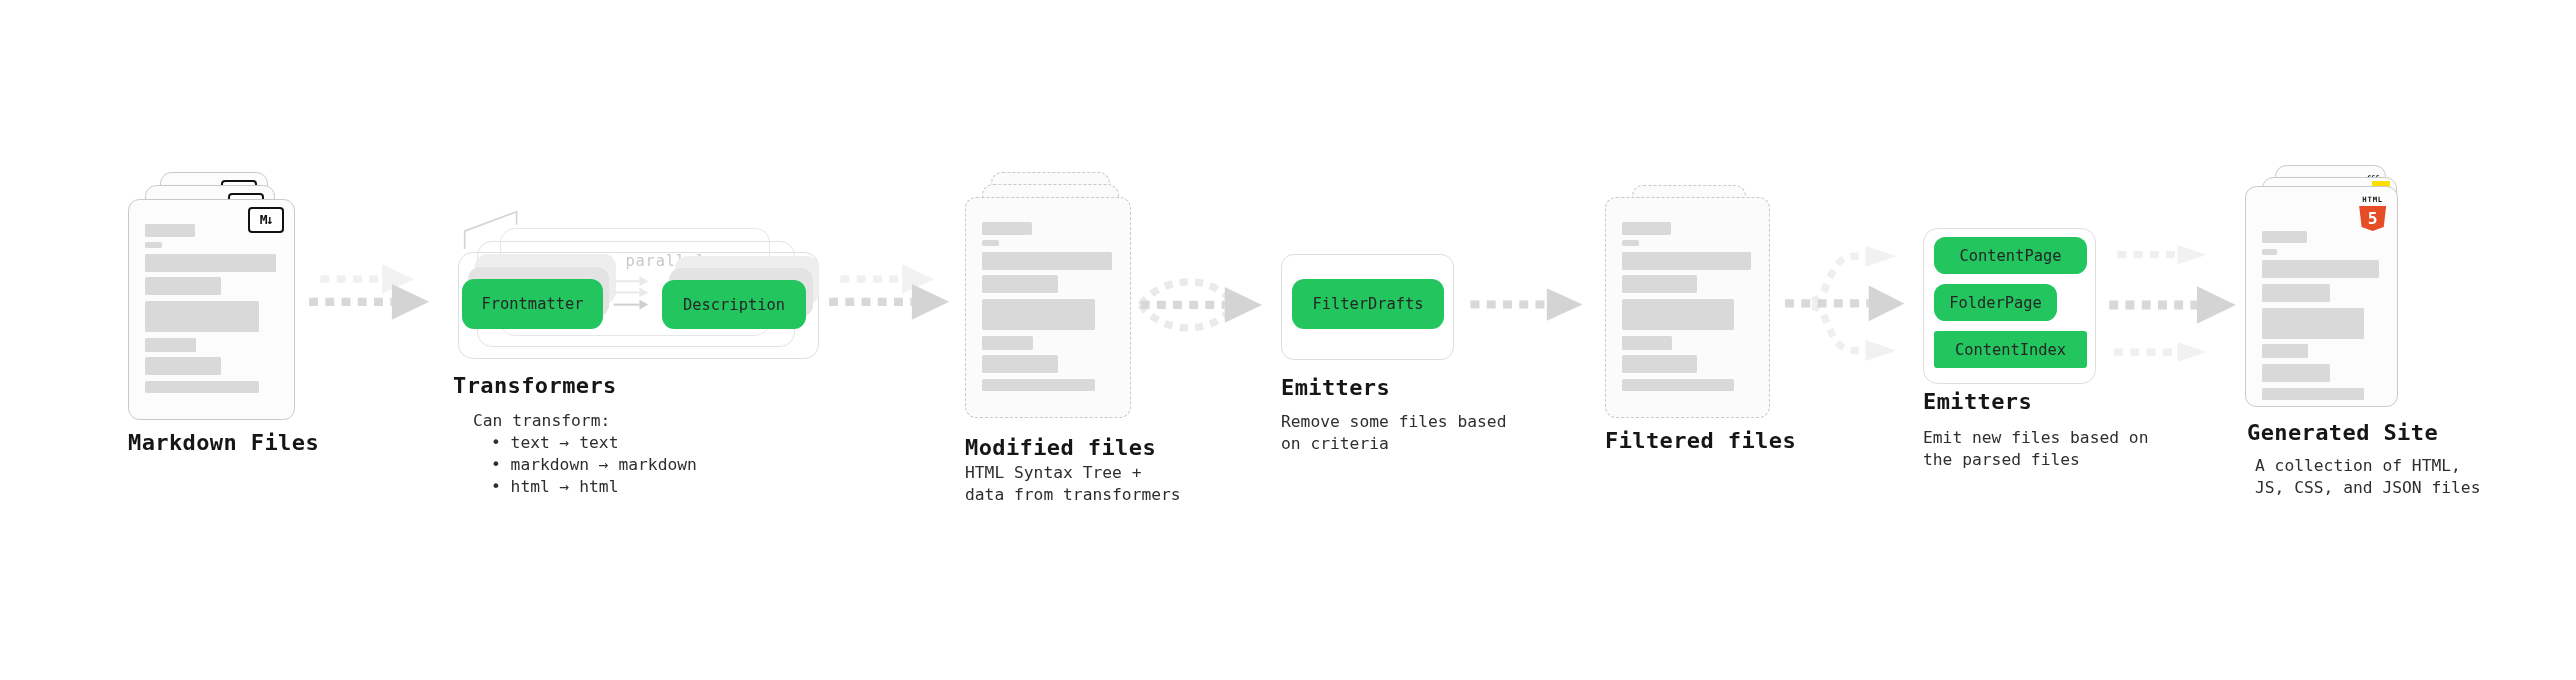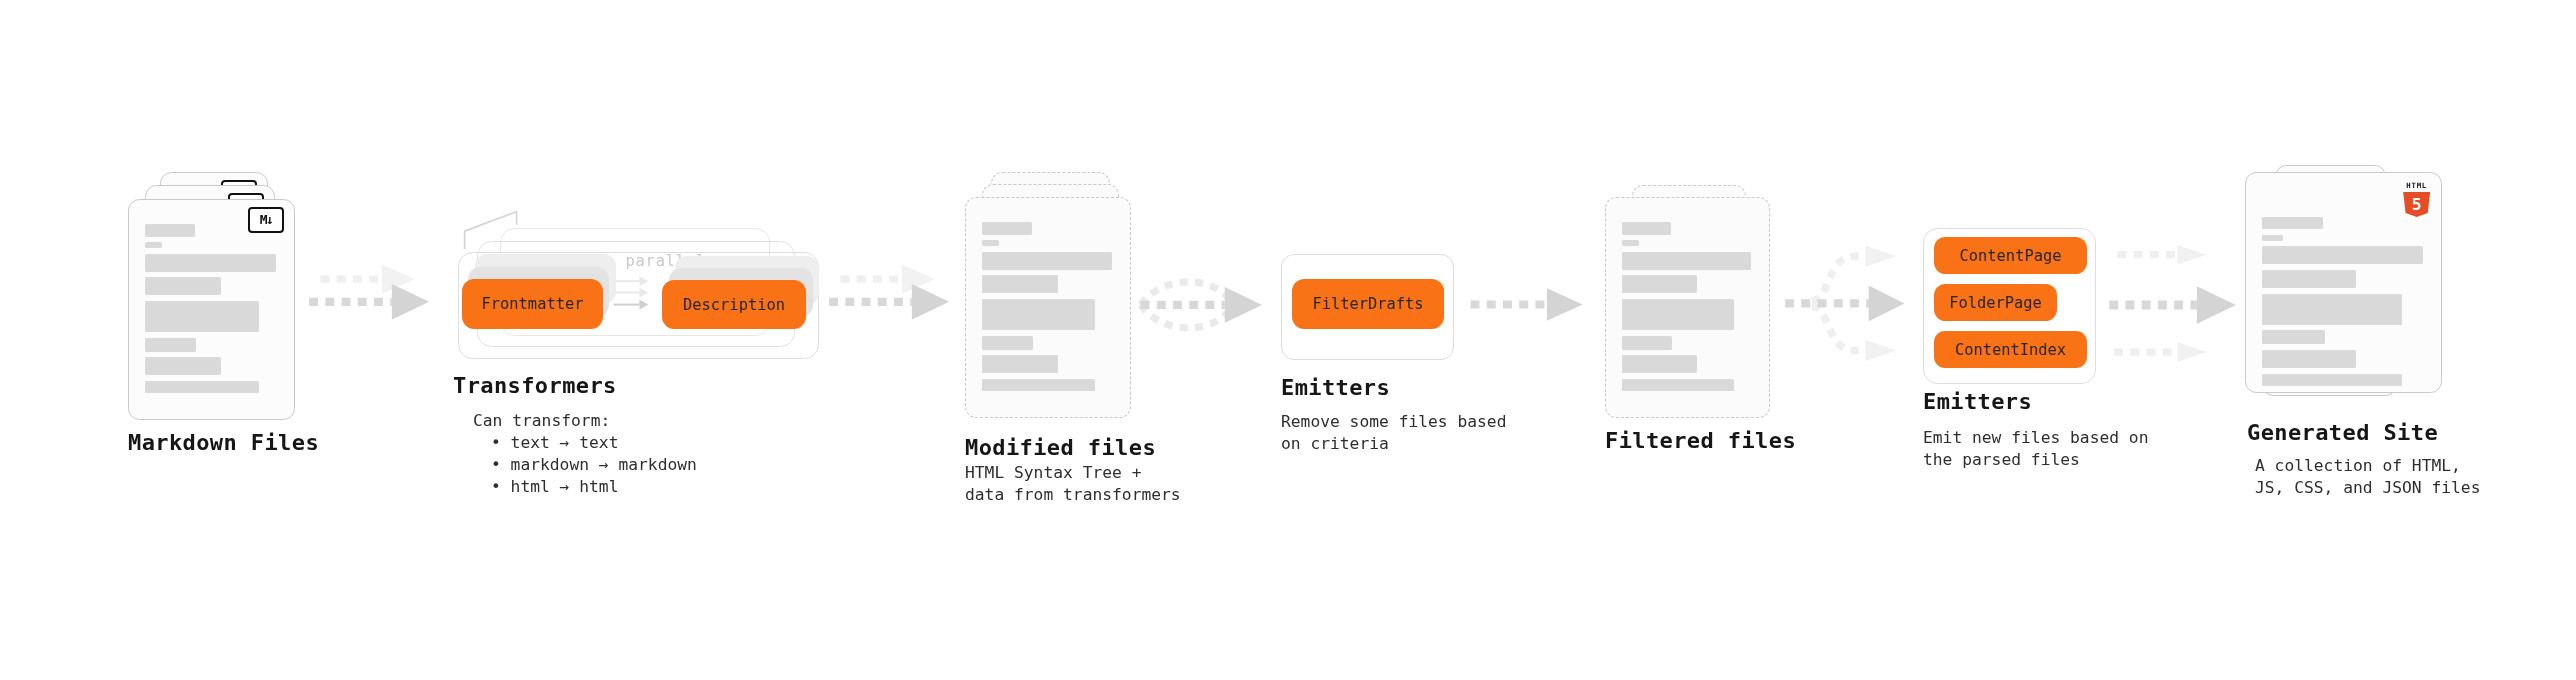--- a/index.html
+++ b/index.html
@@ -21,21 +21,21 @@
   .html5-shield{width:27px;height:25px;margin:0.8px auto 0;background:#e44d26;
     clip-path:polygon(0 0,100% 0,91% 84%,50% 100%,9% 84%);
     display:flex;align-items:center;justify-content:center;color:#fff;font-weight:bold;font-size:16.3px;}
   .js-badge{position:absolute;top:3.3px;right:6.5px;width:18px;height:14px;background:#ffdf00;}
   .css-badge{position:absolute;top:2.4px;right:4.9px;text-align:center;}
   .css-badge .word{font-size:6.5px;font-weight:bold;color:#111;line-height:6.5px;letter-spacing:0.4px;}
   .css-badge .bar-blue{width:15.4px;height:3.3px;background:#2965f1;margin-top:0.8px;}
   
   .obox{position:absolute;border:1.6px solid #e0e0e0;border-radius:14.6px;background:transparent;box-sizing:border-box;}
   .wbox{position:absolute;border:1.6px solid #ddd;border-radius:14.6px;background:#fff;box-sizing:border-box;}
-  .pill{position:absolute;background:#f97316;border-radius:12.2px;display:flex;align-items:center;justify-content:center;
+  .pill{position:absolute;background:#22c55e;border-radius:12.2px;display:flex;align-items:center;justify-content:center;
     font-size:15.4px;color:#262626;box-sizing:border-box;}
   .pill.ghost1{background:#e3e3e3;color:transparent;}
   .pill.ghost2{background:#eeeeee;color:transparent;}
   
   .stage-label{position:absolute;font-size:22px;font-weight:bold;color:#161616;white-space:nowrap;letter-spacing:0.4px;}
   .caption{position:absolute;font-size:16.3px;line-height:22px;color:#2e2e2e;white-space:nowrap;}
   .caption .bullet{padding-left:18px;}
   .annotation{position:absolute;font-size:15.4px;color:#c9c9c9;white-space:nowrap;letter-spacing:0.8px;}
   svg{position:absolute;overflow:visible;}
 </style>
@@ -184,21 +184,21 @@
     <path d="M 38,76 C 62,80 56,131 90,131 L 104,131" fill="none" stroke="#efefef" stroke-width="9" stroke-dasharray="10 9"></path>
     <polygon points="104,118 142,131 104,144" fill="#f1f1f1"></polygon>
     <line x1="5" y1="73" x2="108" y2="73" stroke="#d8d8d8" stroke-width="10" stroke-dasharray="11 9"></line>
     <polygon points="108,51 152,73 108,95" fill="#d4d4d4"></polygon>
   </svg>
 
   <div>
     <div class="wbox" style="left:1923px;top:228px;width:173px;height:156px;"></div>
     <div class="pill" style="left:1934px;top:237px;width:153px;height:37px;border-radius:11.4px;">ContentPage</div>
     <div class="pill" style="left:1934px;top:284px;width:123px;height:37px;border-radius:11.4px;">FolderPage</div>
-    <div class="pill" style="left:1934px;top:331px;width:153px;height:37px;border-radius:11px;">ContentIndex</div>
+    <div class="pill" style="left:1934px;top:331px;width:153px;height:37px;border-radius:3px;">ContentIndex</div>
     <div class="stage-label" style="left:1923px;top:389px;">Emitters</div>
     <div class="caption" style="left:1923px;top:427px;">
       <div>Emit new files based on</div>
       <div>the parsed files</div>
     </div>
   </div>
 
   <svg style="left:2106px;top:244px;" width="138" height="122" viewBox="0 0 170 150">
     <line x1="14" y1="13" x2="88" y2="13" stroke="#efefef" stroke-width="9" stroke-dasharray="11 9"></line>
     <polygon points="88,1 124,13 88,25" fill="#f1f1f1"></polygon>
@@ -211,21 +211,21 @@
   <div>
     <div class="file" style="left:2275px;top:165px;width:111px;height:219px;">
       <span class="css-badge">
         <span class="word">CSS</span>
         <span class="bar-blue"></span>
       </span>
     </div>
     <div class="file" style="left:2262px;top:177px;width:135px;height:219px;">
       <span class="js-badge"></span>
     </div>
-    <div class="file" style="left:2245px;top:172px;width:197px;height:221px;">
+    <div class="file" style="left:2245px;top:186px;width:153px;height:221px;">
       <span class="html5-badge">
         <span class="word">HTML</span>
         <span class="html5-shield">
             <span>5</span>
           </span>
       </span>
       <div class="bars" style="top:44px;">
           <i class="bar" style="width: 38%; height: 12.2px;"></i>
           <i class="bar" style="width: 13%; height: 5.7px;"></i>
           <i class="bar" style="width: 100%; height: 18px;"></i>

